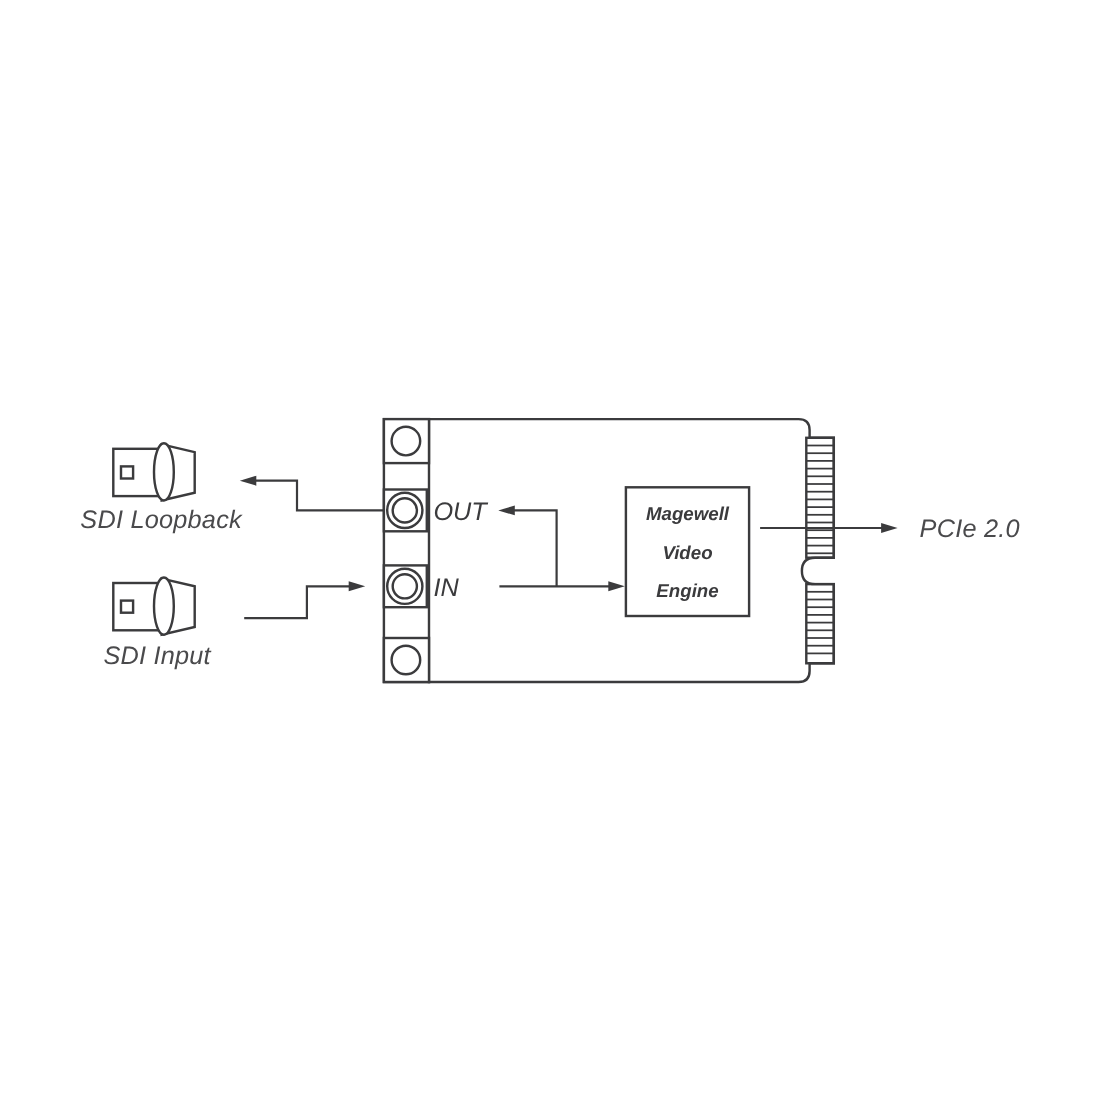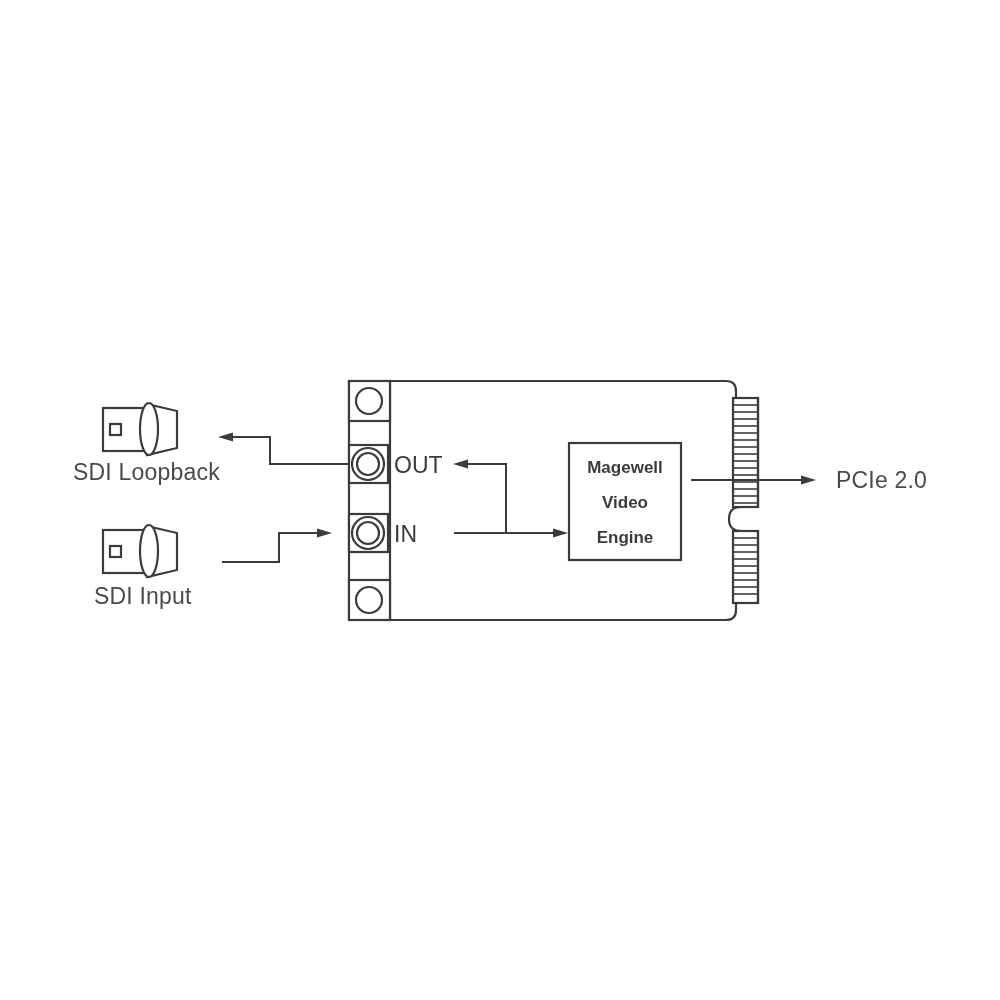--- a/index.html
+++ b/index.html
@@ -11,20 +11,21 @@
   body {
     width: 1000px;
     height: 1000px;
     overflow: hidden;
     font-family: "Liberation Sans", "DejaVu Sans", sans-serif;
   }
   #diagram-root {
     position: relative;
     width: 1000px;
     height: 1000px;
+    font-style: italic;
   }
   svg#block-diagram {
     display: block;
     width: 1000px;
     height: 1000px;
   }
   .stroke-line {
     fill: none;
     stroke: #3b3b3d;
     stroke-width: 2.2;

